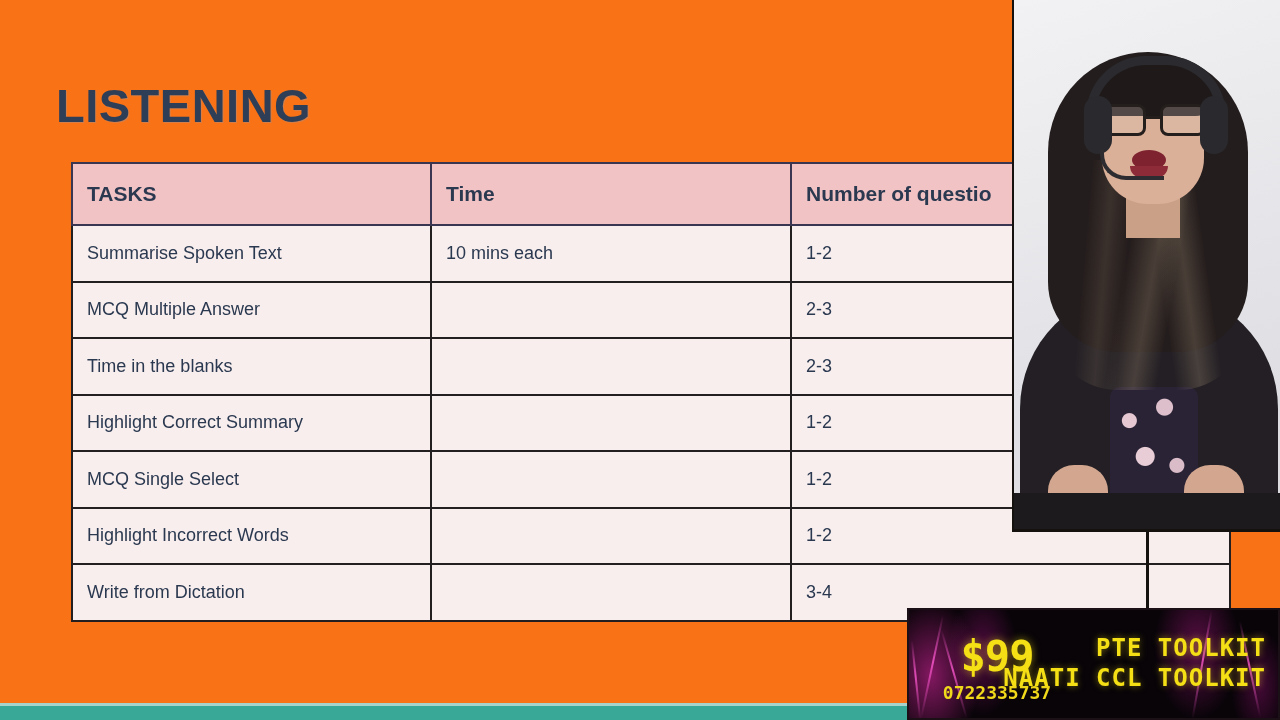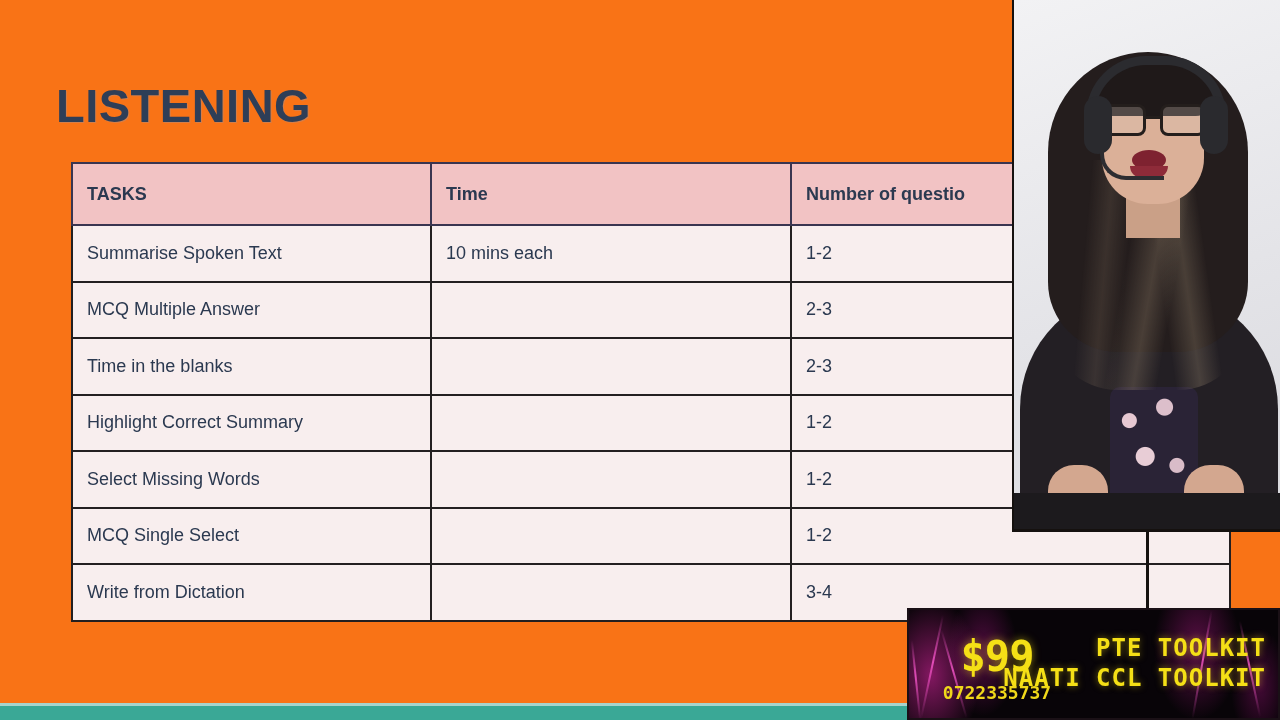--- a/index.html
+++ b/index.html
@@ -55,21 +55,21 @@
     vertical-align: middle;
     font-weight: normal;
     color: #2b3950;
     background: #f8eeee;
     overflow: hidden;
     white-space: nowrap;
   }
   #tasks-table thead th {
     background: #f2c3c4;
     font-weight: bold;
-    font-size: 18px;
+    font-size: 21px;
     height: 62px;
     border-color: #3a3550;
     color: #2b3950;
     margin-top: 25px;
   }
   #tasks-table tbody td { font-size: 18px; }
 
   .col-task { width: 359px; }
   .col-time { width: 360px; }
   .col-num  { width: 439px; }
@@ -336,26 +336,26 @@
         <td class="col-task">Time in the blanks</td>
         <td class="col-time"></td>
         <td class="col-num">2-3</td>
       </tr>
       <tr>
         <td class="col-task">Highlight Correct Summary</td>
         <td class="col-time"></td>
         <td class="col-num">1-2</td>
       </tr>
       <tr>
-        <td class="col-task">Select Missing Words</td>
+        <td class="col-task">MCQ Single Select</td>
         <td class="col-time"></td>
         <td class="col-num">1-2</td>
       </tr>
       <tr>
-        <td class="col-task">MCQ Single Select</td>
+        <td class="col-task">Highlight Incorrect Words</td>
         <td class="col-time"></td>
         <td class="col-num">1-2</td>
       </tr>
       <tr>
         <td class="col-task">Write from Dictation</td>
         <td class="col-time"></td>
         <td class="col-num">3-4</td>
       </tr>
     </tbody>
   </table>

